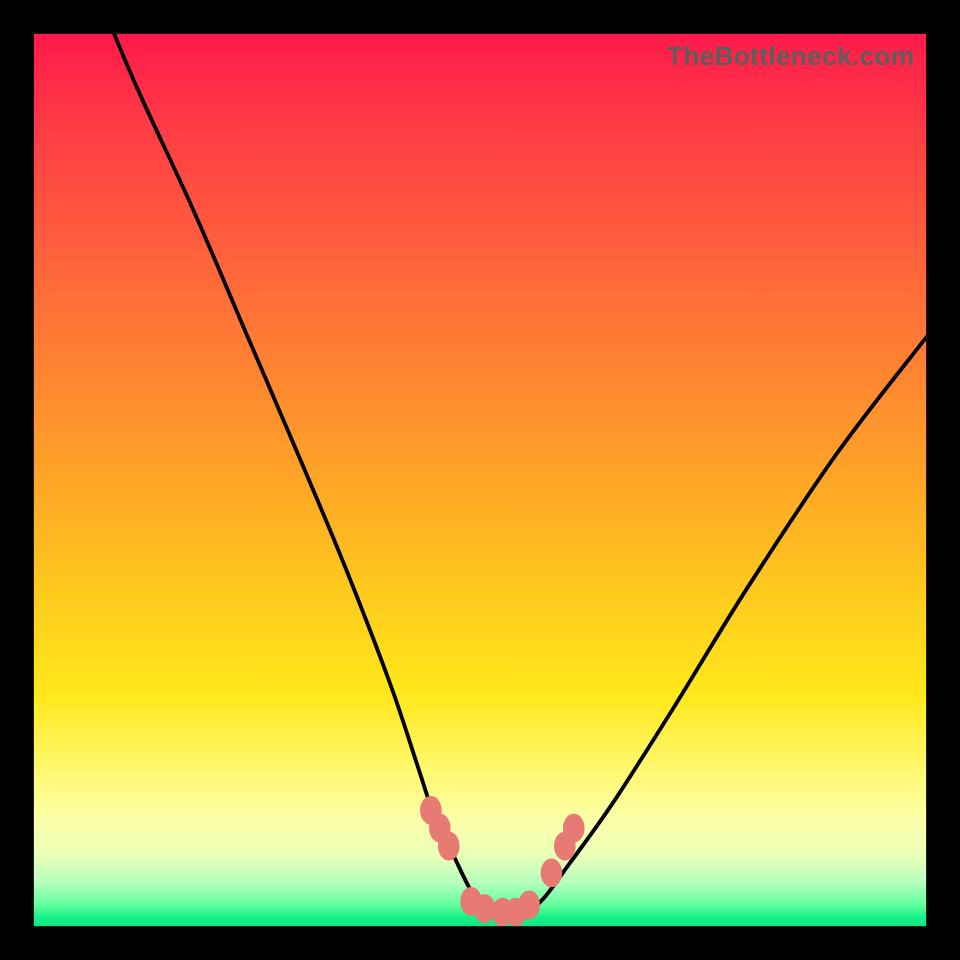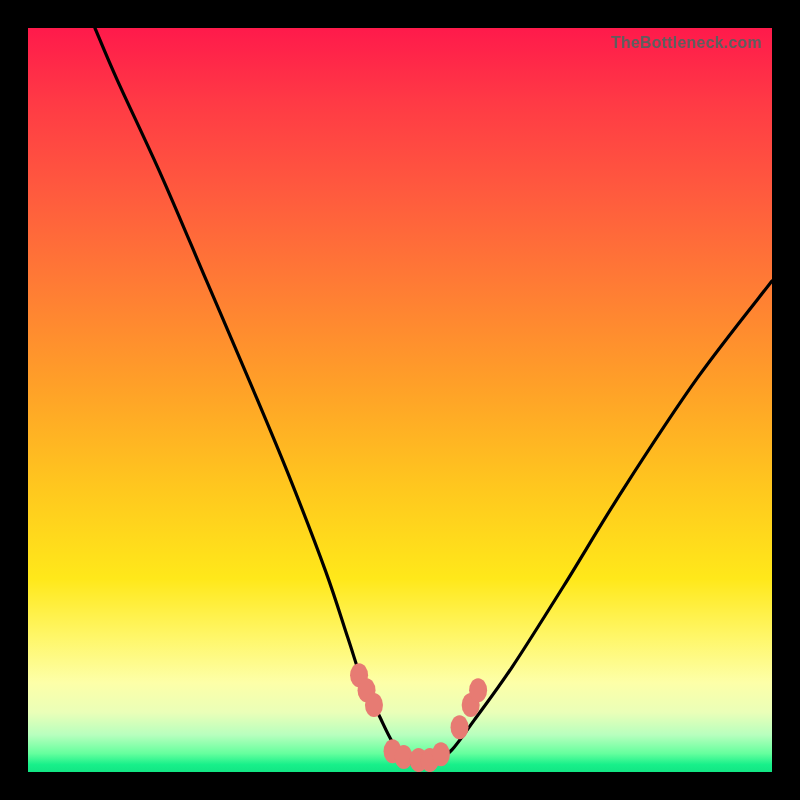--- a/index.html
+++ b/index.html
@@ -45,21 +45,21 @@
       #66ff9e 97.5%,
       #18f08a 99%,
       #12e584 100%
     );
   }
   .watermark {
     position: absolute;
     top: 6px;
     right: 10px;
     font-family: Arial, Helvetica, sans-serif;
-    font-size: 16px;
+    font-size: 22px;
     font-weight: 600;
     color: #5e5e5e;
     letter-spacing: 0.2px;
     user-select: none;
     text-align: right;
   }
   svg.curve {
     position: absolute;
     left: 0; top: 0;
     width: 744px;

